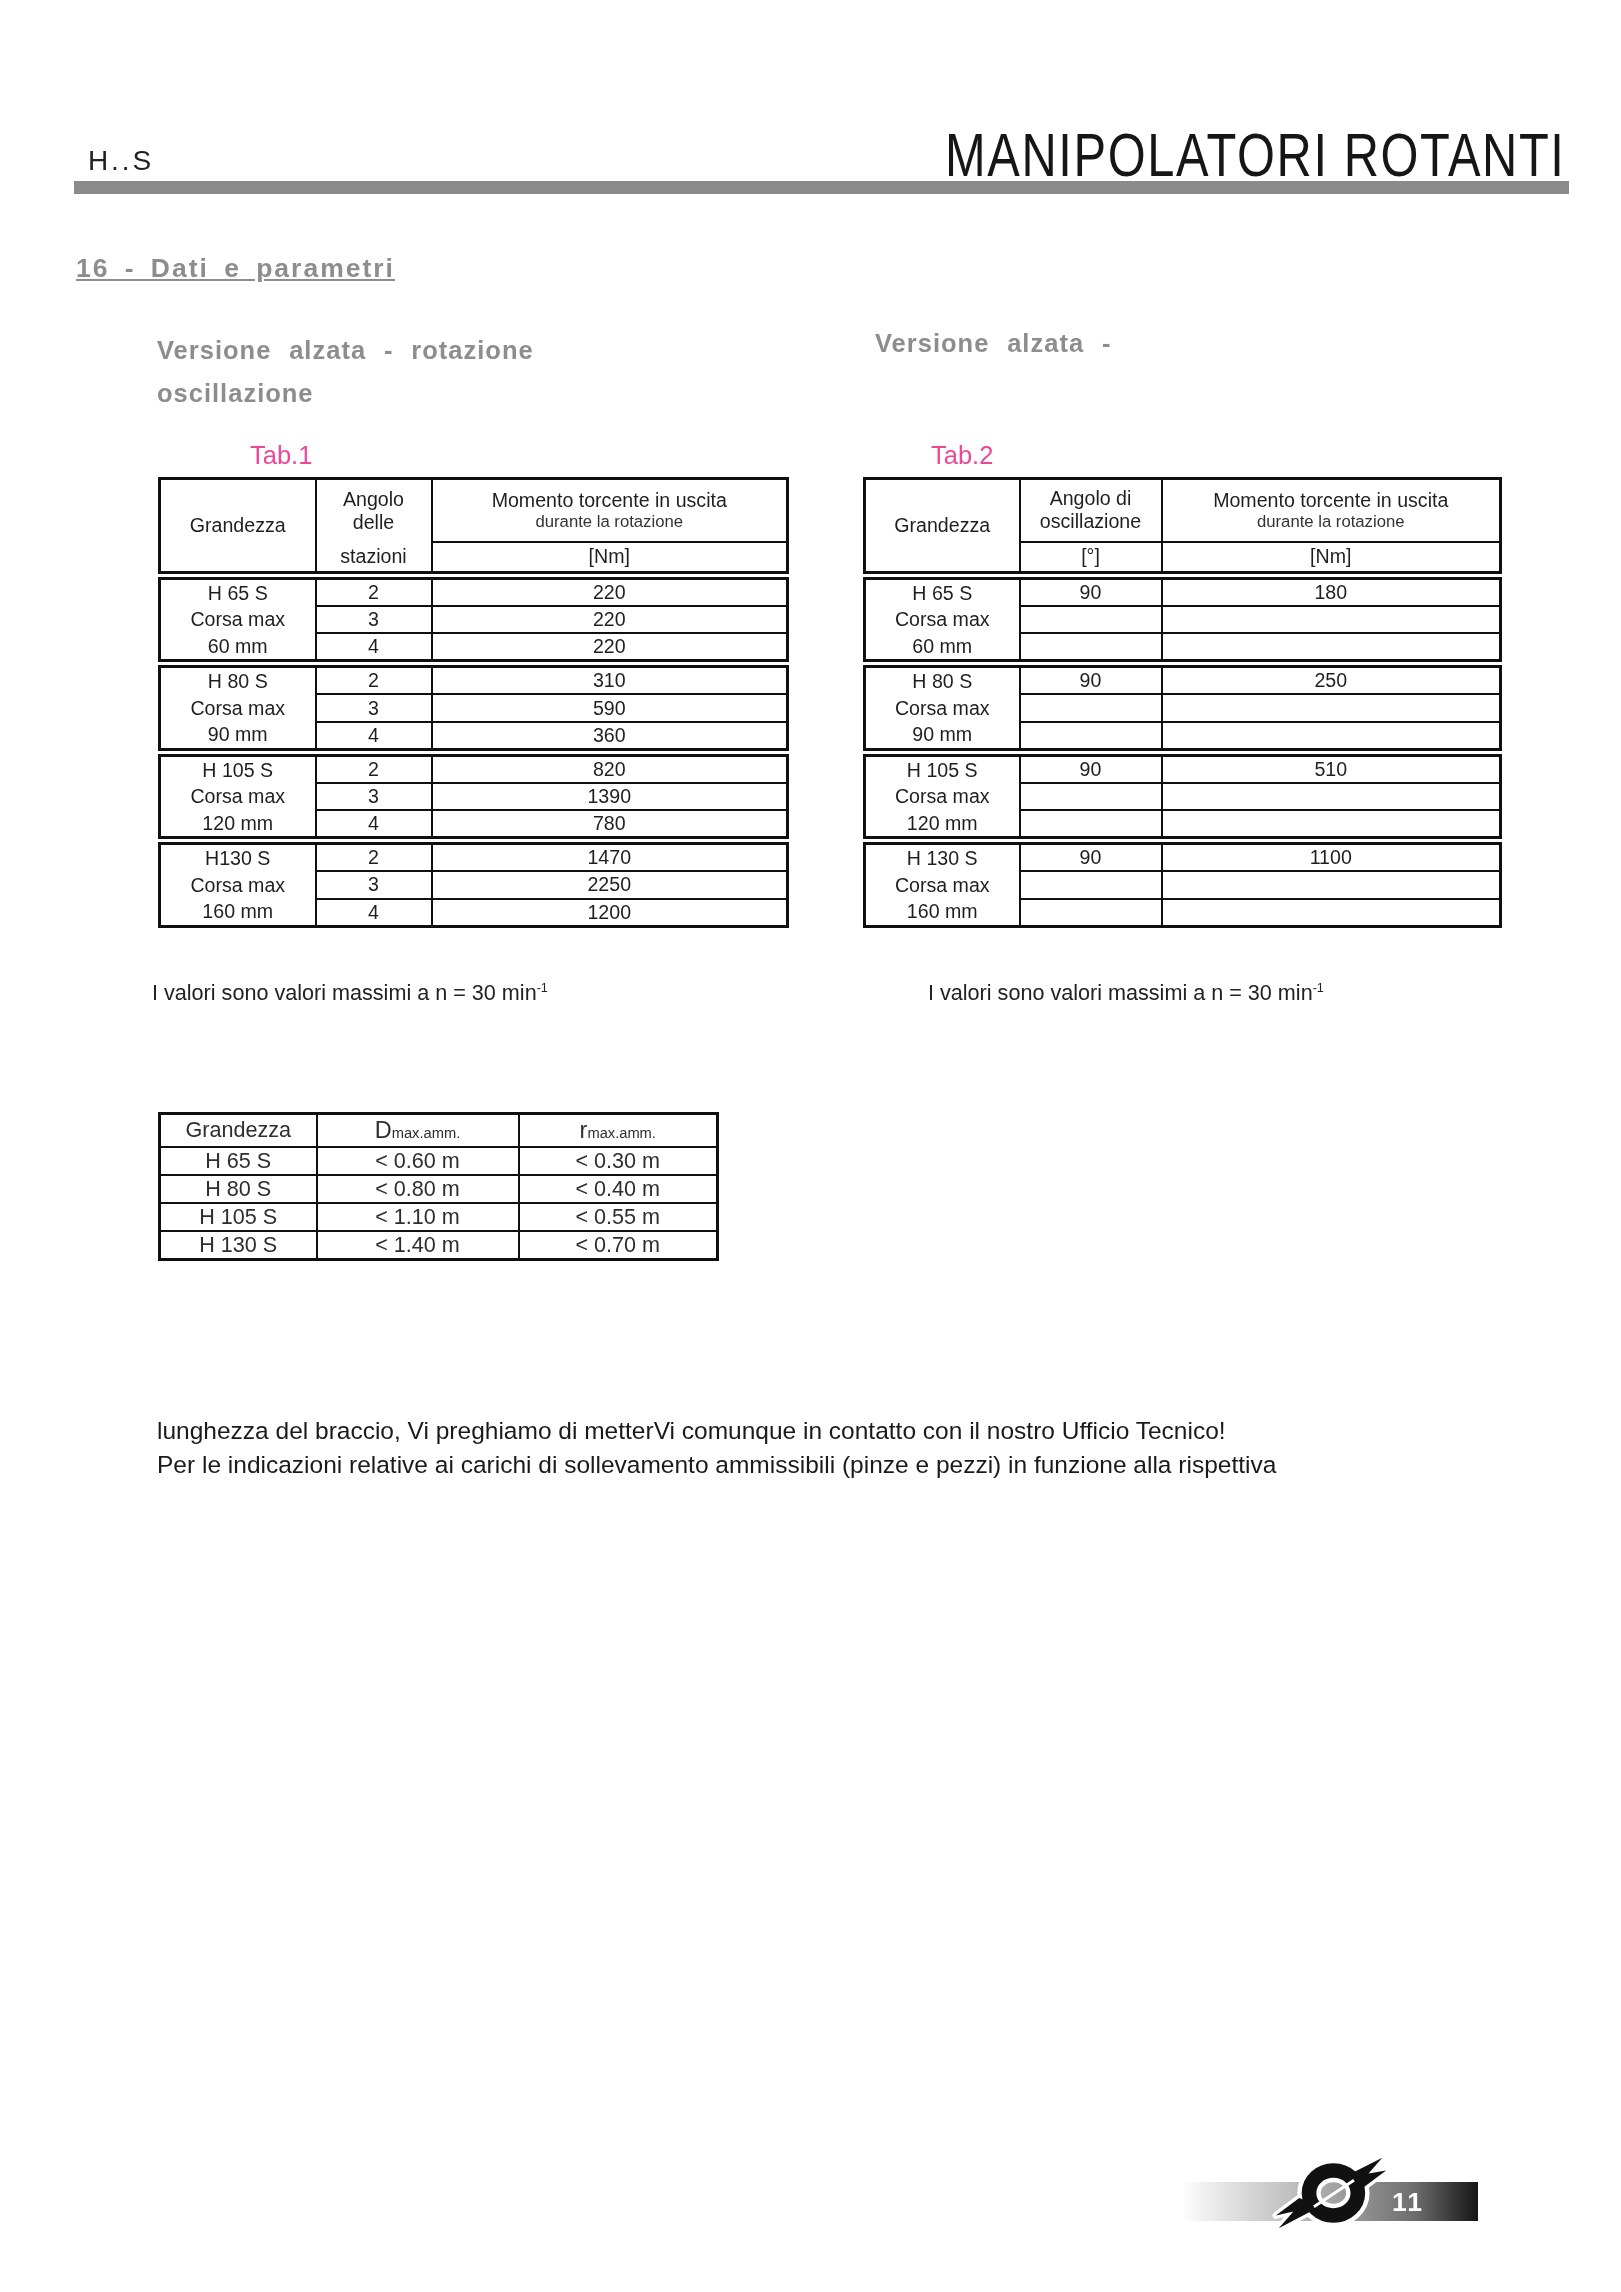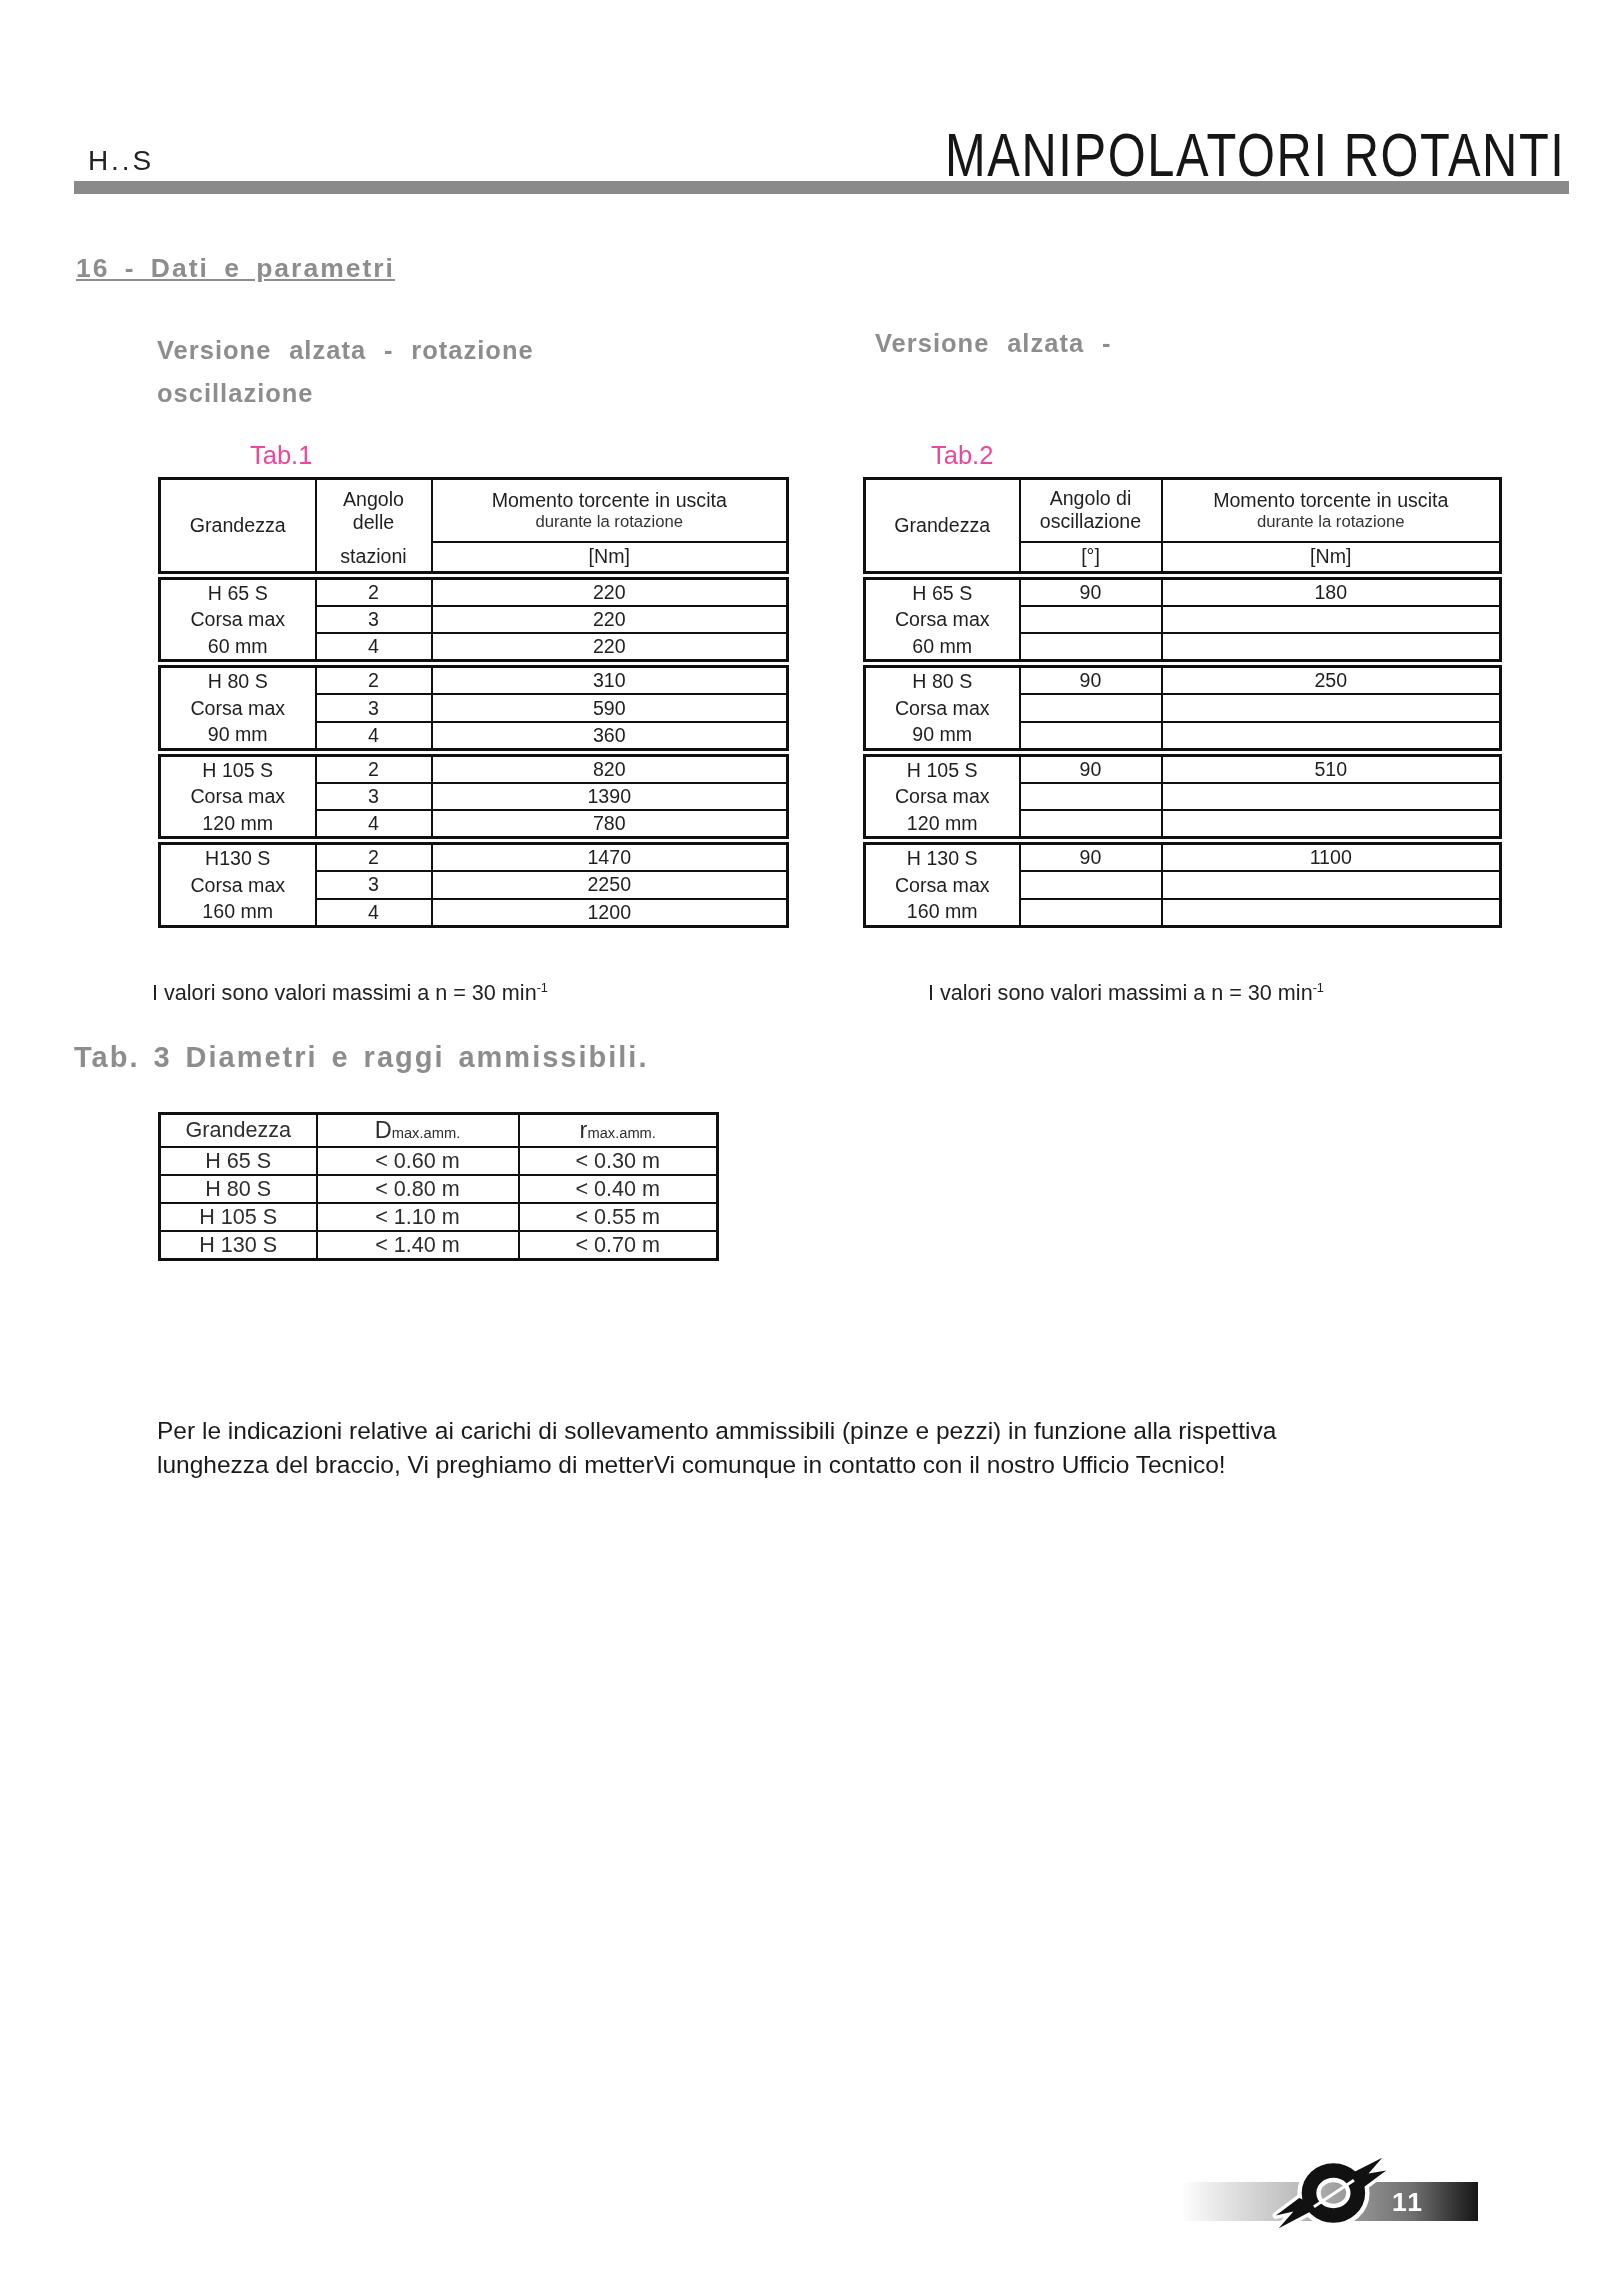--- a/index.html
+++ b/index.html
@@ -343,21 +343,20 @@
             <td></td>
                      <td></td>
           </tr>
     </tbody>
       </table>
   </div>
 
   <div class="footnote fn1"><span>I valori sono valori massimi a n = 30 min</span><sup>-1</sup></div>
   <div class="footnote fn2"><span>I valori sono valori massimi a n = 30 min</span><sup>-1</sup></div>
 
-  <div class="tab3-heading gray-h">Tab. 3 Diametri e raggi ammissibili.</div>
 
   <div class="t3">
     <table class="t3t">
       <colgroup>
           <col style="width:157px">
           <col style="width:202px">
           <col>
         </colgroup>
       <tbody>
           <tr class="t3h">
@@ -383,22 +382,22 @@
       <tr class="t3r">
             <td>H 130 S</td>
                       <td>&lt; 1.40 m</td>
                       <td>&lt; 0.70 m</td>
           </tr>
     </tbody>
       </table>
   </div>
 
   <div class="paragraph">
+    <div>lunghezza del braccio, Vi preghiamo di metterVi comunque in contatto con il nostro Ufficio Tecnico!</div>
     <div>Per le indicazioni relative ai carichi di sollevamento ammissibili (pinze e pezzi) in funzione alla rispettiva</div>
-    <div>lunghezza del braccio, Vi preghiamo di metterVi comunque in contatto con il nostro Ufficio Tecnico!</div>
   </div>
 
   <div class="footer-bar"></div>
   <svg class="logo" width="127" height="82" viewBox="0 0 130 84">
     <g>
       <ellipse cx="68" cy="42" rx="25" ry="23" fill="none" stroke="#ffffff" stroke-width="24"></ellipse>
       <path d="M78 26 L118 6 L104 22 L122 19 L99 36 Z" fill="#ffffff" stroke="#ffffff" stroke-width="7" stroke-linejoin="round"></path>
       <path d="M54 56 L12 78 L27 61 L9 65 L33 47 Z" fill="#ffffff" stroke="#ffffff" stroke-width="7" stroke-linejoin="round"></path>
       <ellipse cx="68" cy="42" rx="25" ry="23" fill="none" stroke="#111111" stroke-width="15"></ellipse>
       <path d="M78 26 L118 6 L104 22 L122 19 L99 36 Z" fill="#111111"></path>

